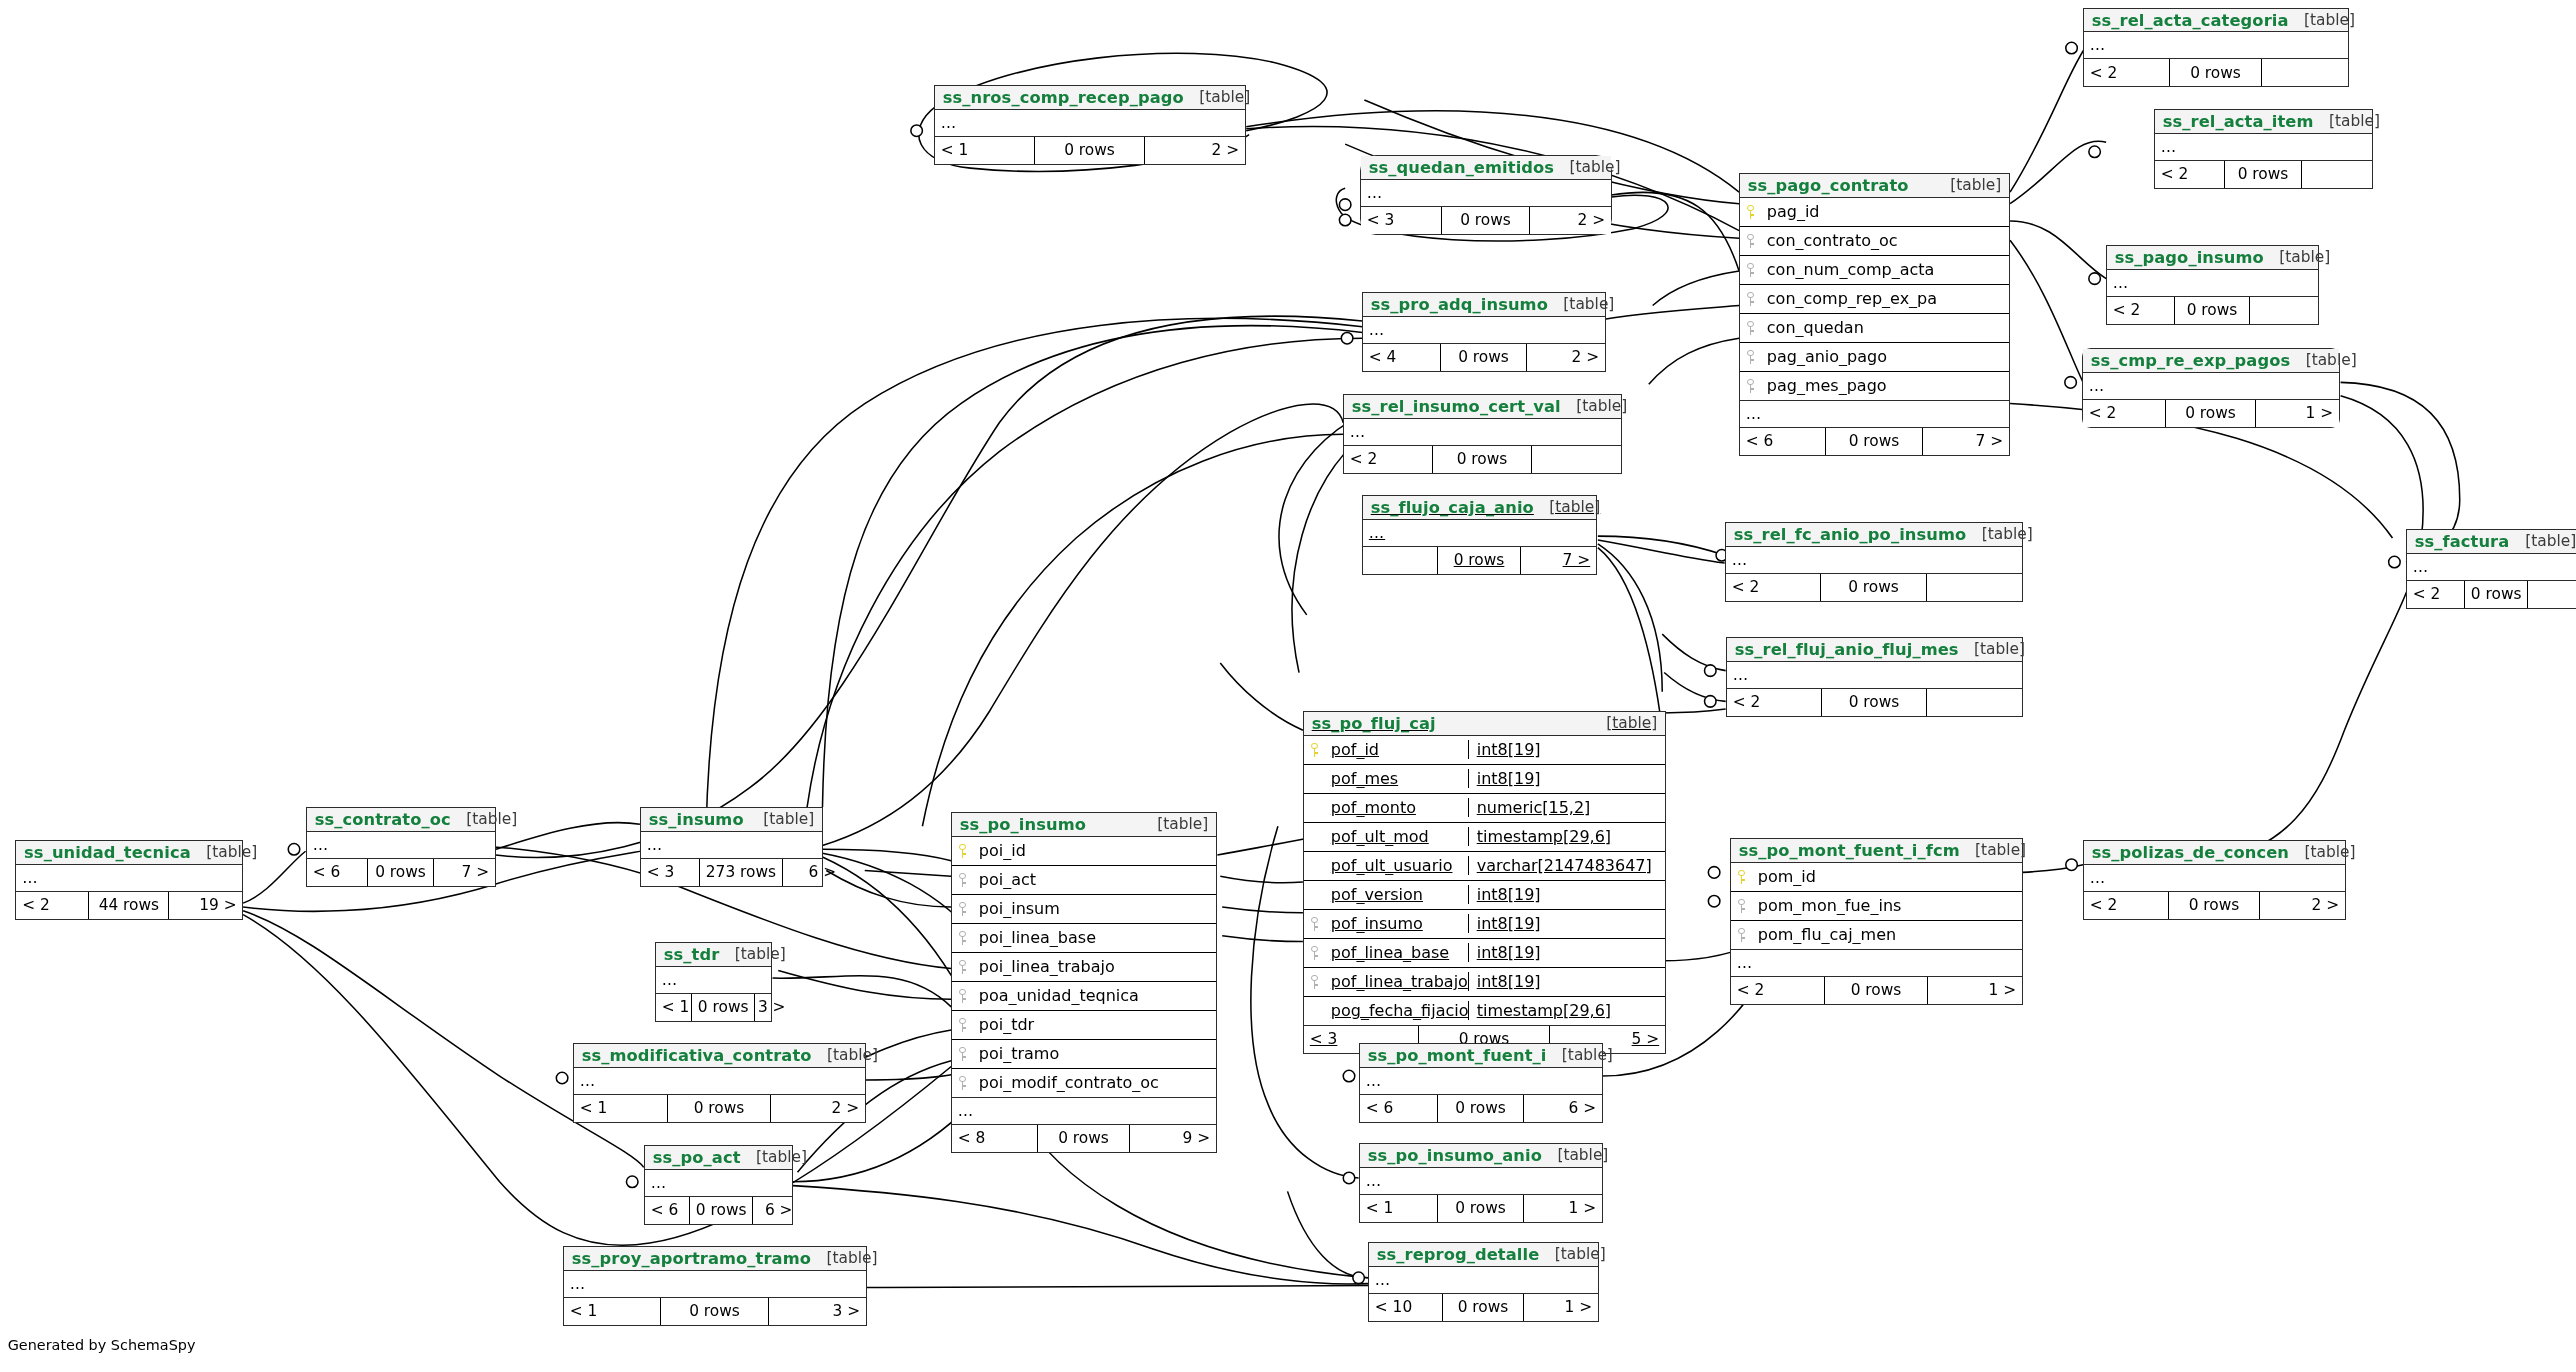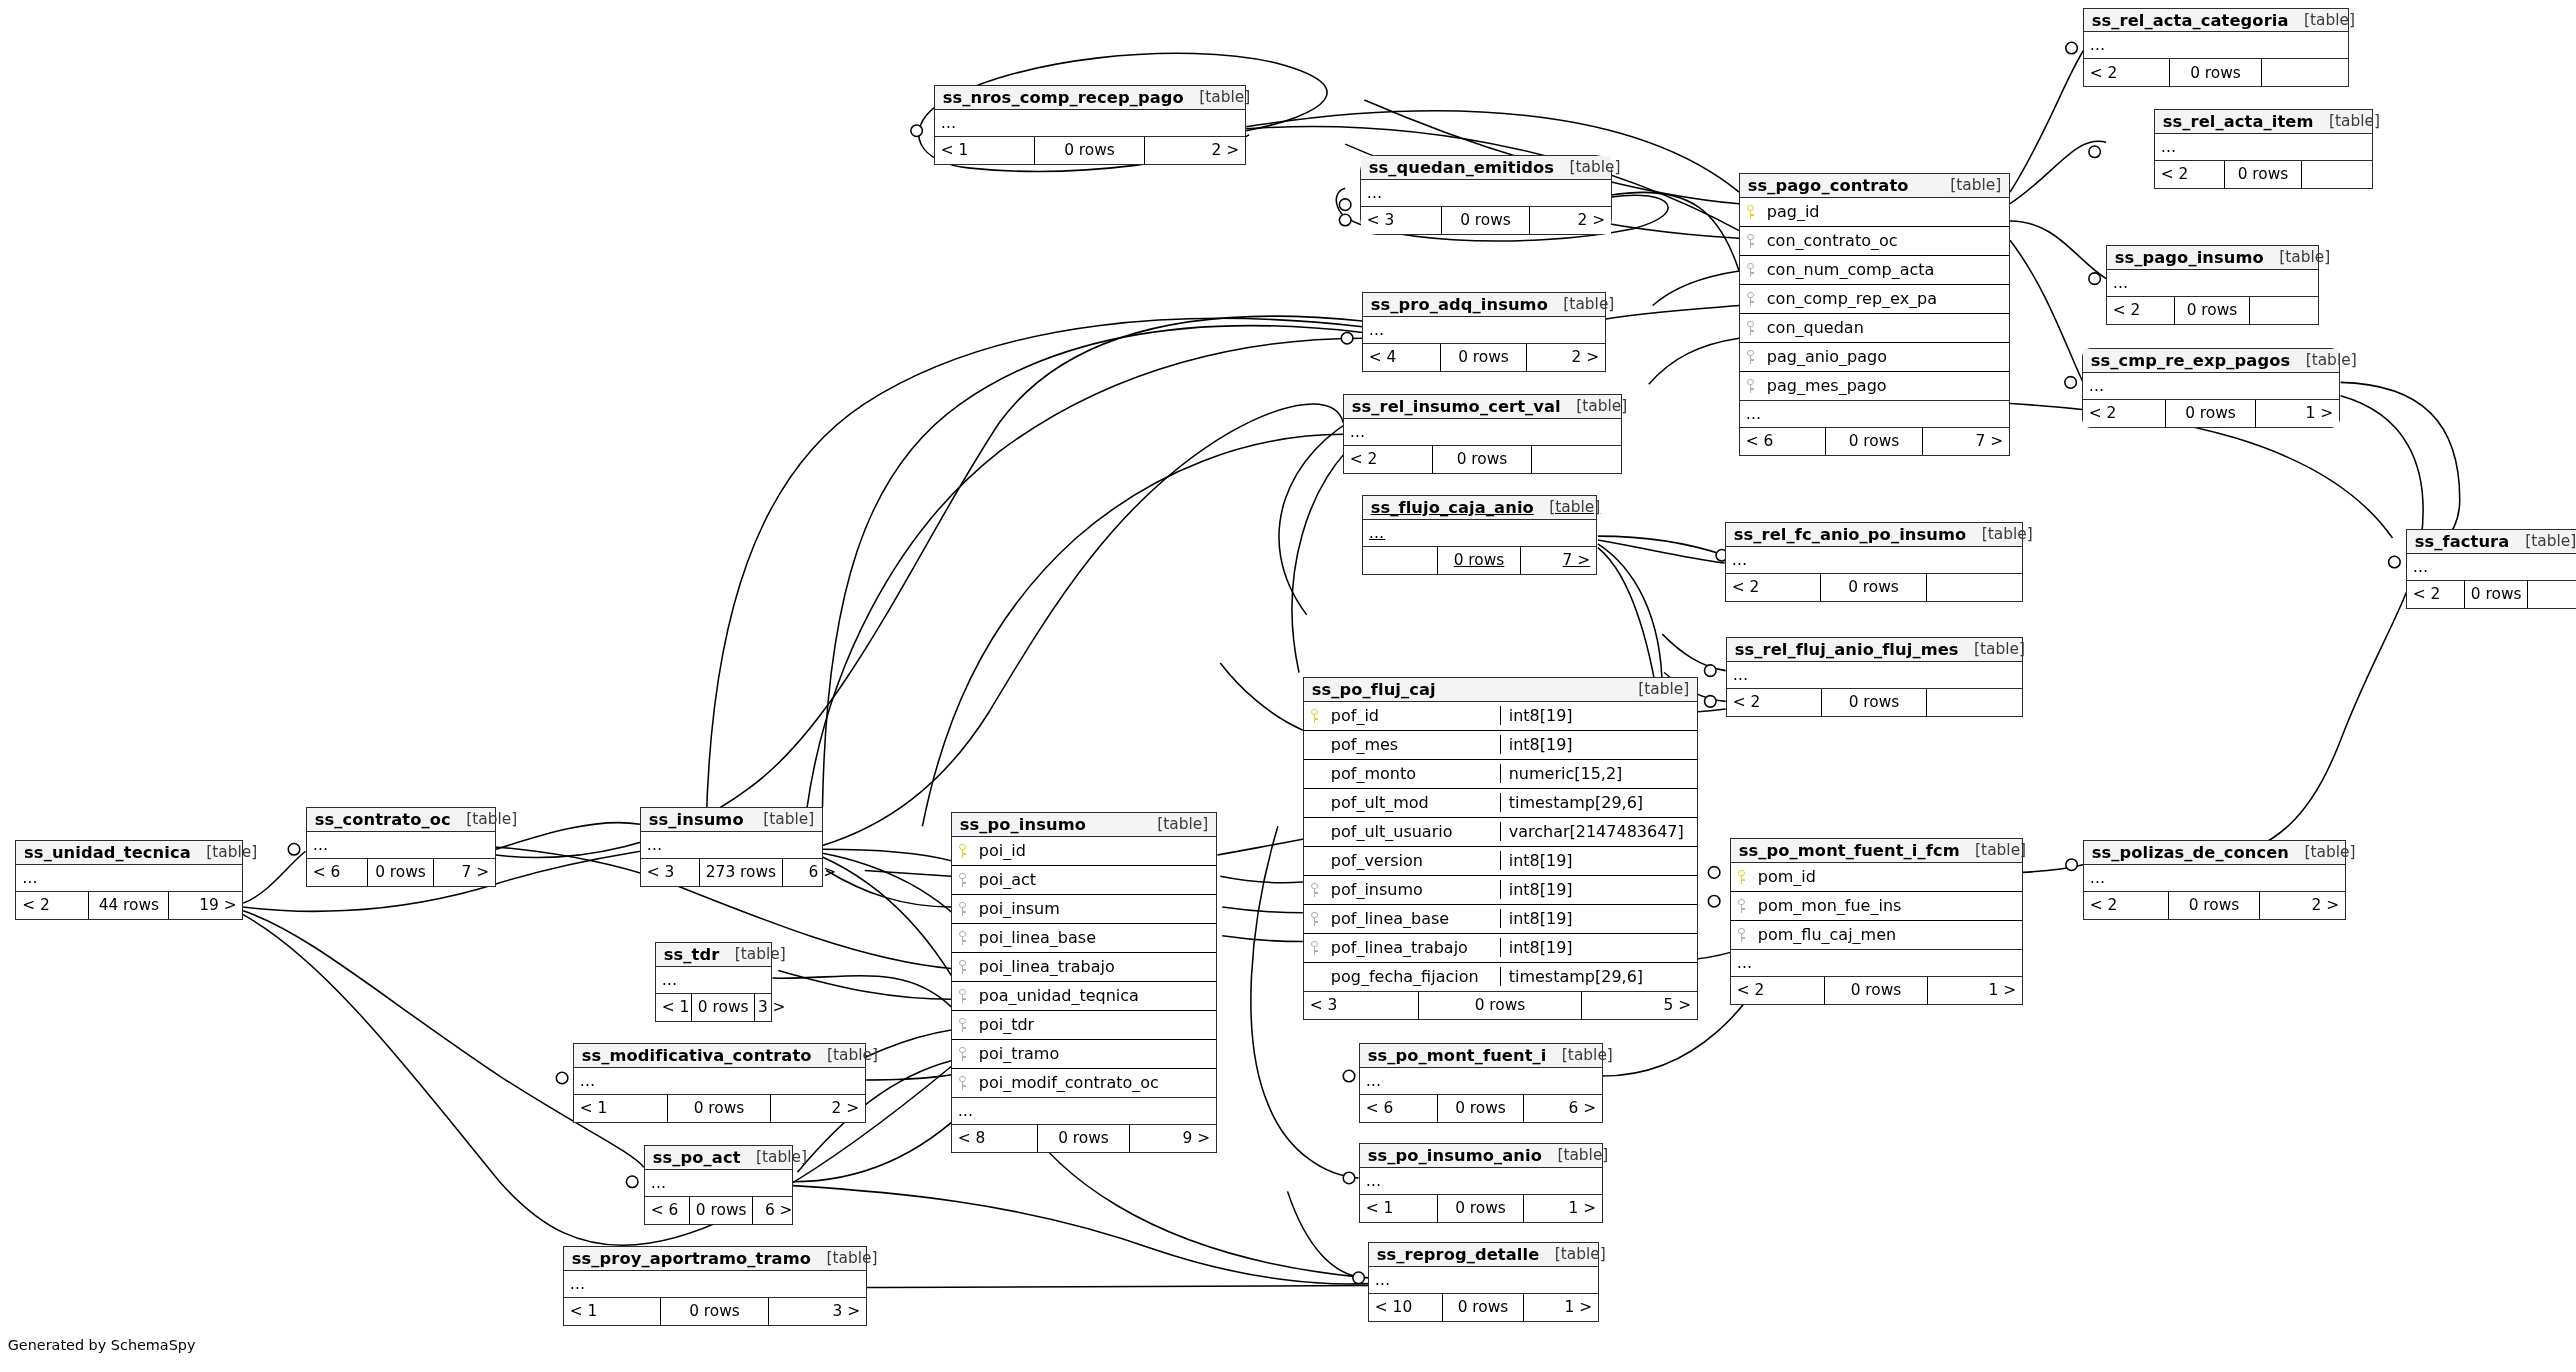--- a/index.html
+++ b/index.html
@@ -4,21 +4,21 @@
 <style>
   html,body{margin:0;padding:0;background:#ffffff;}
   body{font-family:"DejaVu Sans","Liberation Sans",sans-serif;}
   #canvas{position:relative;width:2576px;height:1372px;overflow:hidden;background:#fff;}
   #edges{position:absolute;left:0;top:0;width:2576px;height:1372px;pointer-events:none;}
 
   .table-node{position:absolute;background:#ffffff;border:1.9px solid #2b2b2b;box-sizing:border-box;}
   .tbl-head{display:flex;align-items:center;justify-content:space-between;
             background:#f4f4f4;border-bottom:1.9px solid #2b2b2b;
             padding:1.9px 7.7px;white-space:nowrap;}
-  .tbl-title{font-weight:bold;font-size:16.3px;color:#000000;letter-spacing:0.1px;}
+  .tbl-title{font-weight:bold;font-size:16.3px;color:#15803d;letter-spacing:0.1px;}
   .tbl-tag{font-size:15.4px;color:#3a3a3a;padding-left:15.4px;}
 
   .cols{display:block;}
   .col-row{display:flex;align-items:center;border-bottom:1px solid #000;height:29px;box-sizing:border-box;}
   .col-row:last-child{border-bottom:1.9px solid #2b2b2b;}
   .col-key{width:21px;flex:0 0 21px;display:flex;align-items:center;justify-content:center;}
   .col-name{flex:1 1 auto;font-size:16px;color:#000;padding-left:5.8px;white-space:nowrap;overflow:hidden;}
   .col-type{flex:0 0 auto;font-size:16px;color:#000;padding-left:7.7px;padding-right:5.8px;
             border-left:1px solid #000;white-space:nowrap;box-sizing:border-box;}
   .ellipsis-row{display:flex;align-items:center;height:27px;border-bottom:1.9px solid #2b2b2b;
@@ -448,21 +448,21 @@
           <span class="tbl-tag">[table]</span>
         </div>
         <div class="cols"></div>
         <div class="ellipsis-row">…</div>
         <div class="tbl-foot">
           <div class="foot-cell foot-left" style="width: 58px; flex: 0 0 58px;">&lt; 2</div>
           <div class="foot-cell foot-mid">0 rows</div>
           <div class="foot-cell foot-right" style="width: 58px; flex: 0 0 58px;"></div>
         </div>
       </div>
-      <div class="table-node" style="left: 1303px; top: 677px; width: 395px;">
+      <div class="table-node" style="left: 1303px; top: 711px; width: 363px; text-decoration: underline;">
         <div class="tbl-head">
           <span class="tbl-title">ss_po_fluj_caj</span>
           <span class="tbl-tag">[table]</span>
         </div>
         <div class="cols">
           <div class="col-row">
             <span class="col-key">
               <span class="key-glyph key-pk">
                 <span class="kh"></span>
                 <span class="ks"></span>

